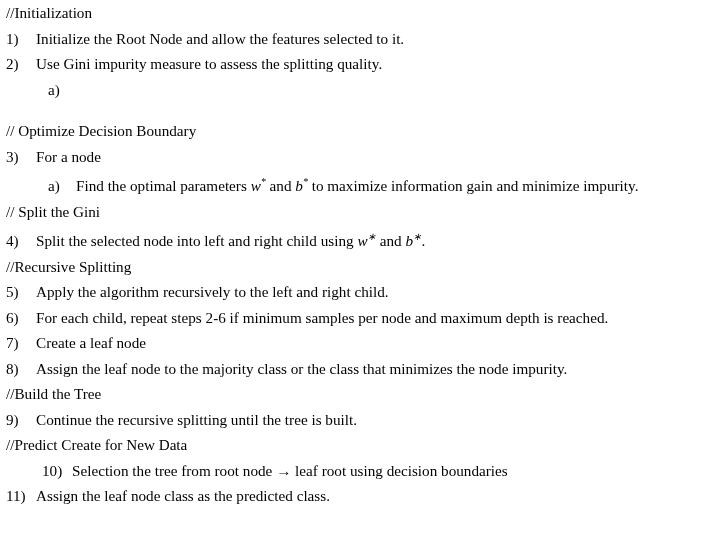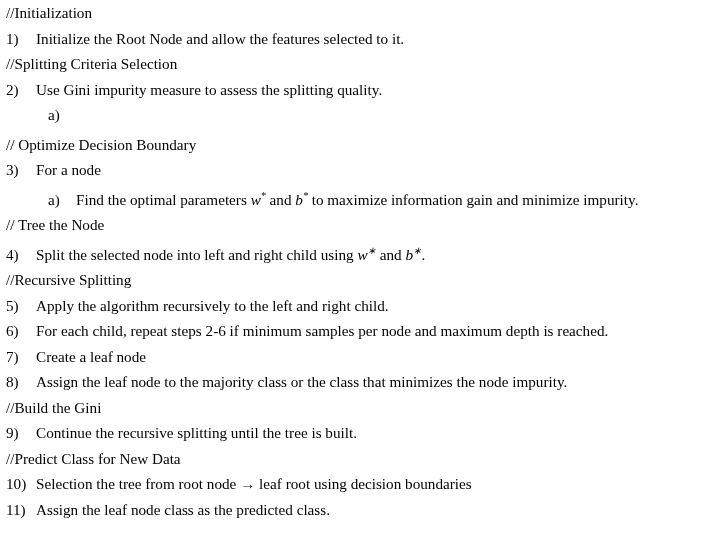--- a/index.html
+++ b/index.html
@@ -35,33 +35,34 @@
     line-height: 25.5px;
     white-space: nowrap;
   }
   
   .comment {
     padding-left: 6px;
     font-size: 15.2px;
     line-height: 25.5px;
   }
   .comment.spaced-top {
-    margin-top: 4px;
+    margin-top: 16px;
   }
   
   .step .marker {
     display: inline-block;
     width: 30px;
     padding-left: 6px;
     box-sizing: content-box;
     text-align: left;
     flex: 0 0 auto;
   }
   .step .marker.wide {
     width: 30px;
+    margin-left: 36px;
   }
   .step .text {
     flex: 1 1 auto;
   }
   
   .substep {
     padding-left: 42px;
   }
   .substep .marker {
     display: inline-block;
@@ -87,38 +88,37 @@
 </head>
 <body>
 
 <div class="page">
   <div class="algo-list" id="algo-list">
       <div class="comment">//Initialization</div>
       <div class="line step">
         <span class="marker">1)</span>
         <span class="text">Initialize the Root Node and allow the features selected to it.</span>
       </div>
-      <div class="comment">//Splitting Criteria Selection</div>
       <div class="line step">
         <span class="marker">2)</span>
         <span class="text">Use Gini impurity measure to assess the splitting quality.</span>
       </div>
       <div class="line step substep">
         <span class="marker">a)</span>
       </div>
       <div class="comment spaced-top">// Optimize Decision Boundary</div>
       <div class="line step">
         <span class="marker">3)</span>
         <span class="text">For a node</span>
       </div>
       <div class="line step substep">
         <span class="marker">a)</span>
         <span class="text"><span>Find the optimal parameters </span><span class="var">w</span><span class="sup">*</span><span> and </span><span class="var">b</span><span class="sup">*</span><span> to maximize information gain and minimize impurity.</span></span>
       </div>
-      <div class="comment">// Tree the Node</div>
+      <div class="comment">// Split the Gini</div>
       <div class="line step">
         <span class="marker">4)</span>
         <span class="text"><span>Split the selected node into left and right child using </span><span class="var">w</span><span class="sup">∗</span><span> and </span><span class="var">b</span><span class="sup">∗</span><span>.</span></span>
       </div>
       <div class="comment">//Recursive Splitting</div>
       <div class="line step">
         <span class="marker">5)</span>
         <span class="text">Apply the algorithm recursively to the left and right child.</span>
       </div>
       <div class="line step">
@@ -126,26 +126,26 @@
         <span class="text">For each child, repeat steps 2-6 if minimum samples per node and maximum depth is reached.</span>
       </div>
       <div class="line step">
         <span class="marker">7)</span>
         <span class="text">Create a leaf node</span>
       </div>
       <div class="line step">
         <span class="marker">8)</span>
         <span class="text">Assign the leaf node to the majority class or the class that minimizes the node impurity.</span>
       </div>
-      <div class="comment">//Build the Gini</div>
+      <div class="comment">//Build the Tree</div>
       <div class="line step">
         <span class="marker">9)</span>
         <span class="text">Continue the recursive splitting until the tree is built.</span>
       </div>
-      <div class="comment">//Predict Class for New Data</div>
+      <div class="comment">//Predict Create for New Data</div>
       <div class="line step">
         <span class="marker wide">10)</span>
         <span class="text"><span>Selection the tree from root node </span><span class="arrow">→</span><span> leaf root using decision boundaries</span></span>
       </div>
       <div class="line step">
         <span class="marker">11)</span>
         <span class="text">Assign the leaf node class as the predicted class.</span>
       </div>
     </div>
 </div>

